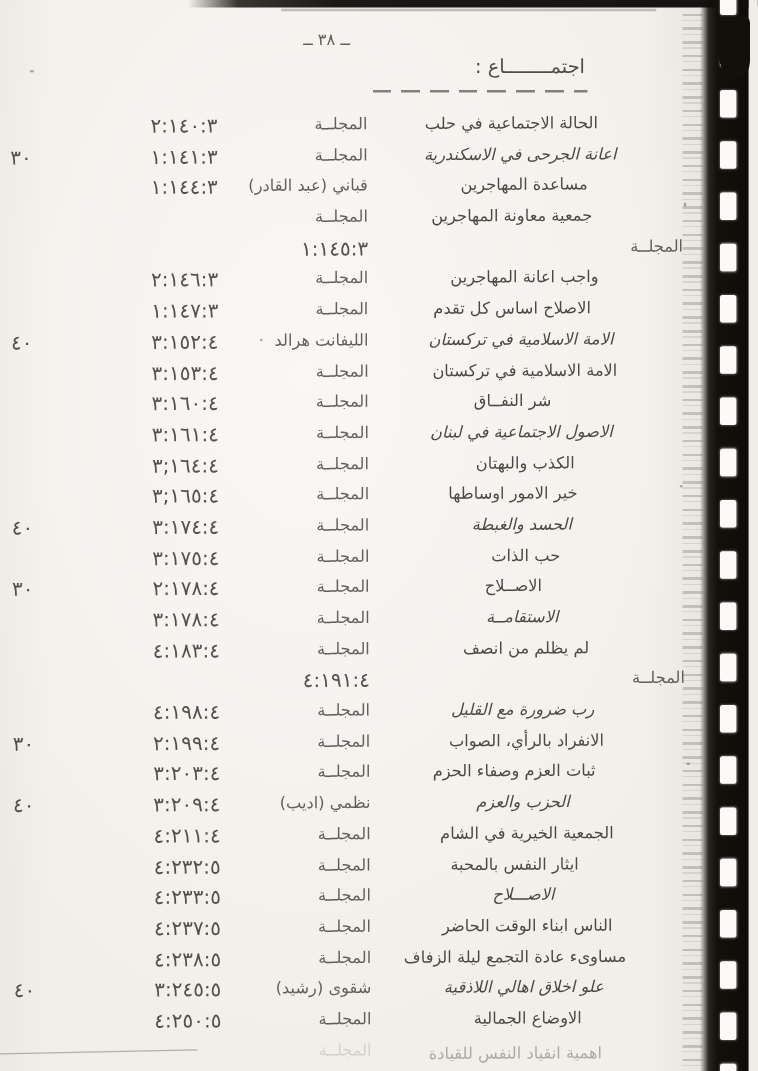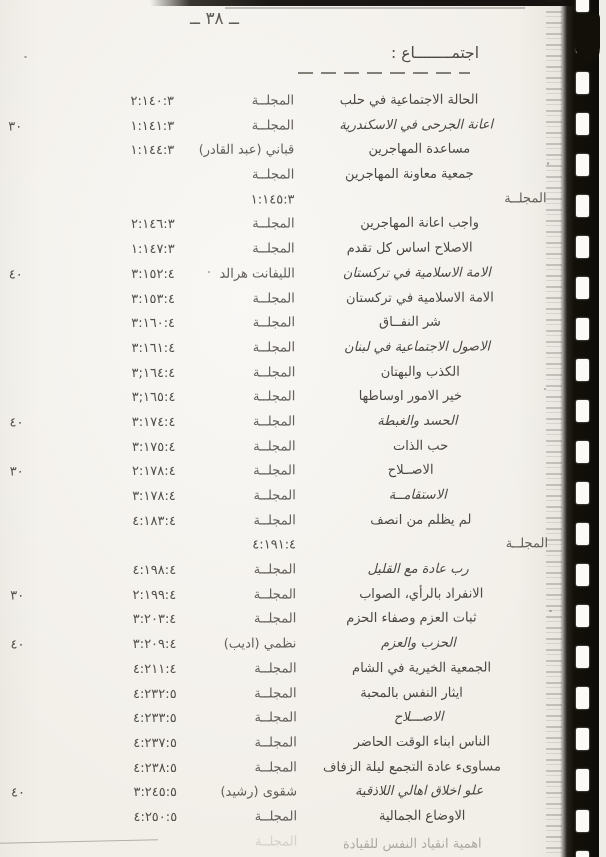--- a/index.html
+++ b/index.html
@@ -43,26 +43,26 @@
   }
   .right-margin{
     position:absolute;top:0;bottom:0;right:0;width:7px;background:#efede7;
   }
   .corner-blob{
     position:absolute;top:14px;left:574px;width:26px;height:48px;
     background:#131009;border-radius:40% 10% 30% 50%;
   }
   
   .page-number{
-    position:absolute;top:8px;left:190px;width:90px;
-    font-size:17px;letter-spacing:2px;color:rgba(70,66,60,.85);
-    text-align:left;direction:rtl;
+    position:absolute;top:25px;left:190px;width:90px;
+    font-size:13px;letter-spacing:2px;color:rgba(70,66,60,.85);
+    text-align:right;direction:rtl;
   }
   .section-heading{
-    position:absolute;top:44px;right:127px;
+    position:absolute;top:44px;right:138px;
     font-size:15.5px;color:rgba(60,56,50,.9);direction:rtl;
     letter-spacing:.5px;
   }
   .heading-underline{
     position:absolute;top:72px;right:136px;width:172px;height:2px;
     background:repeating-linear-gradient(to right,#5d5952 0 15px, transparent 15px 23px);
     opacity:.75;
   }
   
   .rows{
@@ -85,21 +85,21 @@
   .row:nth-child(3n+1) .entry-title{padding-right:22px;}
   .row:nth-child(3n+2) .entry-title{padding-right:8px;font-style:italic;}
   .row:nth-child(3n)   .entry-title{padding-right:2px;}
   .entry-source{
     font-size:13px;white-space:nowrap;text-align:right;
     color:rgba(62,58,52,.8);
   }
   .entry-ref{
     display:flex;align-items:center;justify-content:flex-end;
     direction:ltr;padding-left:8px;
-    font-size:13px;letter-spacing:3px;
+    font-size:16px;letter-spacing:3px;
     color:rgba(55,51,46,.85);
   }
   .entry-ref .ref-main, .entry-ref .ref-extra{
     unicode-bidi:bidi-override;direction:ltr;white-space:nowrap;
   }
   .entry-ref .ref-extra{margin-right:auto;letter-spacing:1px;}
   .row.faint{opacity:.42;}
   .row.faint .entry-title{transform:translateY(3px);}
   
   .bottom-edge-line{
@@ -285,21 +285,21 @@
 
   <div class="row">
     <div class="entry-source">المجلــة</div>
     <div class="entry-ref">
       <span class="ref-extra"></span>
       <span class="ref-main">٤:١٩١:٤</span>
     </div>
   </div>
 
   <div class="row">
-    <div class="entry-title">رب عادة مع القليل</div>
+    <div class="entry-title">رب ضرورة مع القليل</div>
     <div class="entry-source">المجلــة</div>
     <div class="entry-ref">
       <span class="ref-extra"></span>
       <span class="ref-main">٤:١٩٨:٤</span>
     </div>
   </div>
 
   <div class="row">
     <div class="entry-title">الانفراد بالرأي، الصواب</div>
     <div class="entry-source">المجلــة</div>

